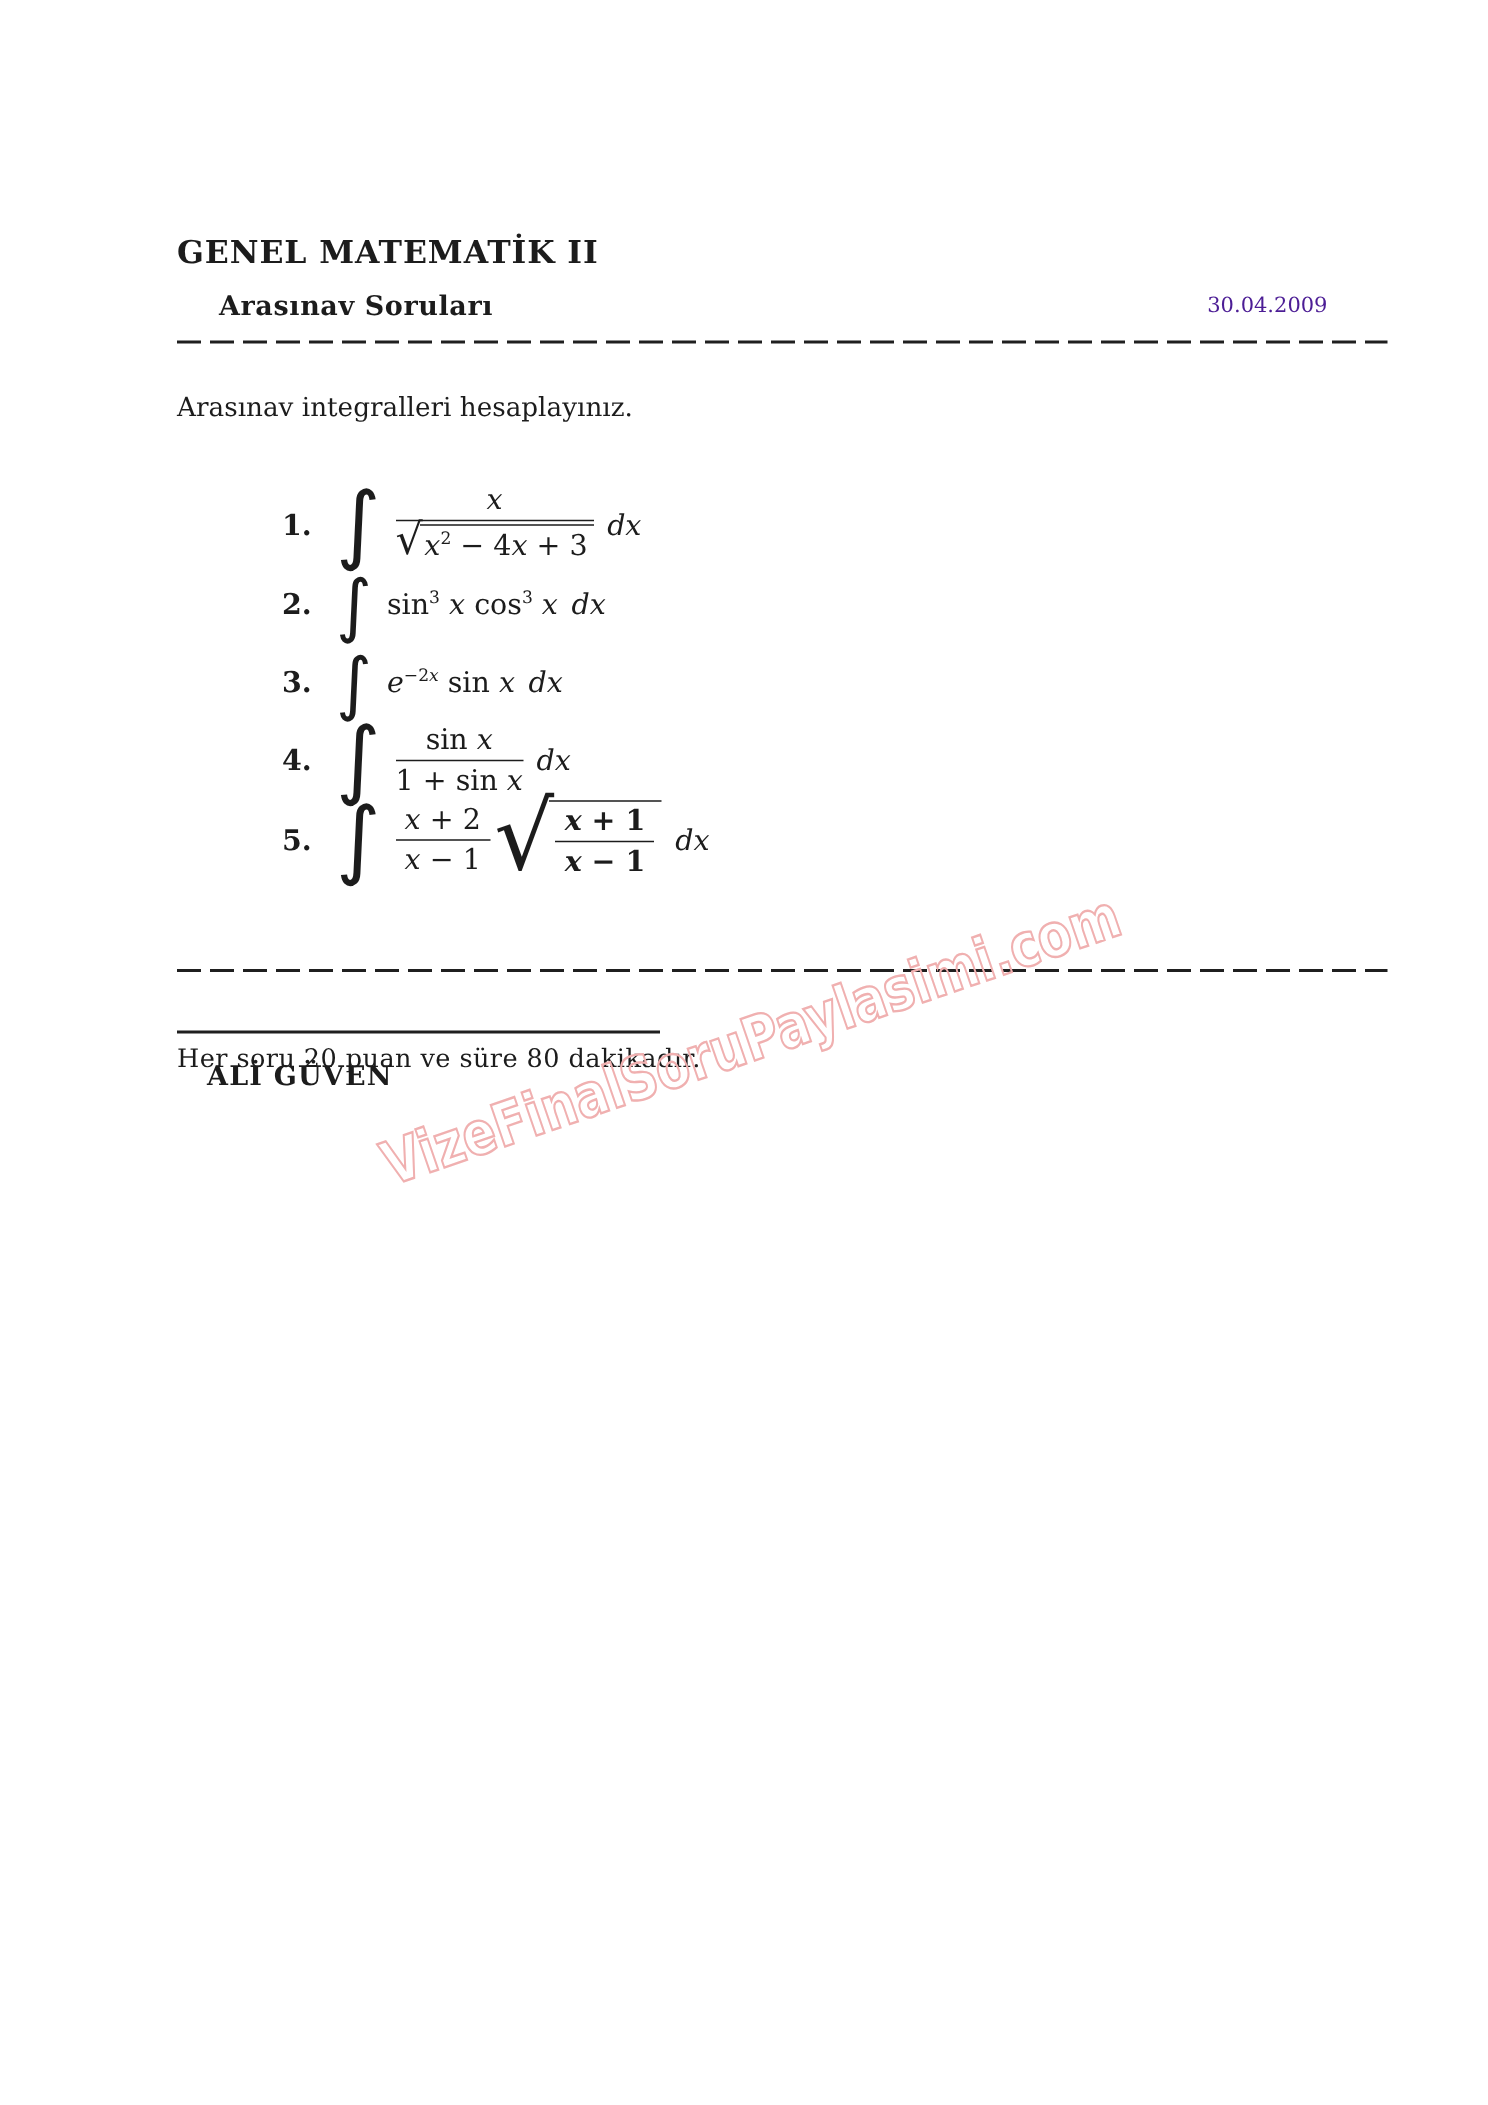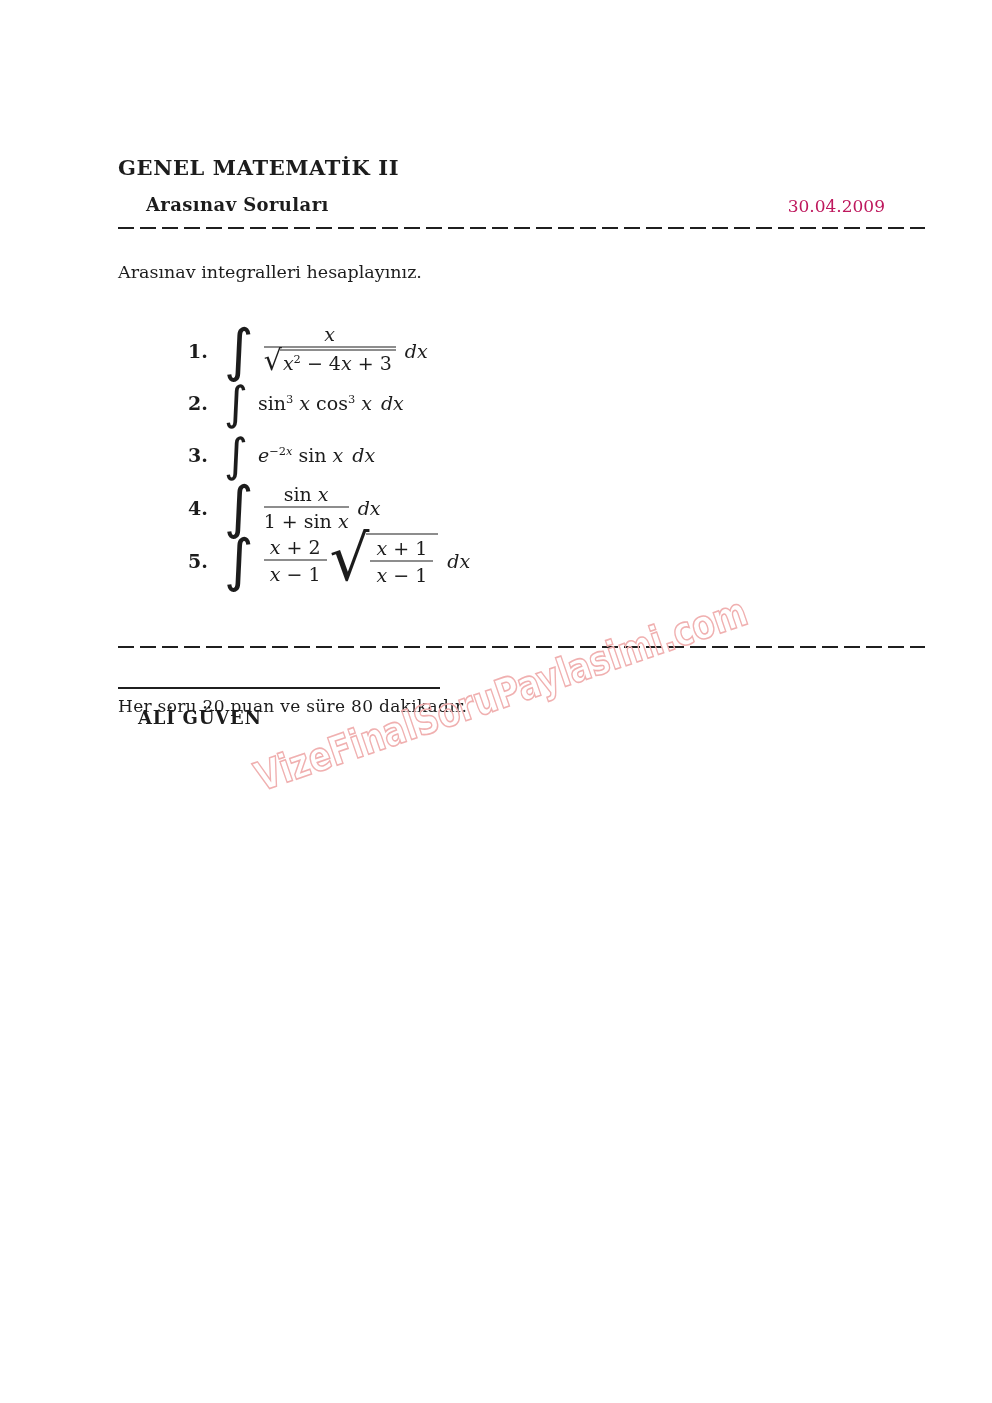--- a/index.html
+++ b/index.html
@@ -15,21 +15,21 @@
   .course-title{
     position:absolute;left:118px;top:155px;
     font-size:21px;font-weight:700;letter-spacing:0.6px;
   }
   .exam-subtitle{
     position:absolute;left:118px;top:194px;
     font-size:18px;font-weight:700;letter-spacing:0.4px;margin-left:28px;
   }
   .exam-date{
     position:absolute;right:67px;top:196px;
-    font-size:17px;color:#be185d;
+    font-size:14px;color:#4c1d95;
   }
   
   .dashed-rule{
     position:absolute;left:118px;width:807px;height:2px;
     background:repeating-linear-gradient(90deg,#1f1f1f 0,#1f1f1f 16px,transparent 16px,transparent 22px);
   }
   .dashed-rule.top{top:227px;}
   .dashed-rule.bottom{top:646px;}
   .footer-rule{
     position:absolute;left:118px;top:687px;width:322px;height:2px;
@@ -57,21 +57,21 @@
   }
   .int.big{font-size:57px;}
   .frac{display:inline-block;text-align:center;vertical-align:middle;}
   .fnum{display:block;border-bottom:1.6px solid #1c1c1c;padding:0 6px 2px;}
   .fden{display:block;padding-top:2px;}
   .sqrt{display:inline-flex;align-items:flex-start;vertical-align:middle;}
   .sqrt .rad{font-size:1.5em;line-height:1;margin-right:-2px;position:relative;top:-0.1em;}
   .sqrt .rcd{border-top:1.6px solid #1c1c1c;padding:1px 4px 0 3px;}
   .sqrt.bigroot{margin-left:3px;}
   .sqrt.bigroot .rad{font-size:3.3em;line-height:0.84;top:-0.02em;margin-right:-3px;}
-  .sqrt.bigroot .rcd{padding:2px 5px 0 4px;}
+  .sqrt.bigroot .rcd{padding:2px 5px 0 4px;font-weight:bold;}
   .dx{margin-left:9px;}
   
   .footer-note{
     position:absolute;left:118px;top:696px;
     font-size:17px;font-weight:400;letter-spacing:0.3px;
   }
   .instructor{
     position:absolute;left:138px;top:707px;
     font-size:18px;font-weight:700;letter-spacing:0.8px;
   }

